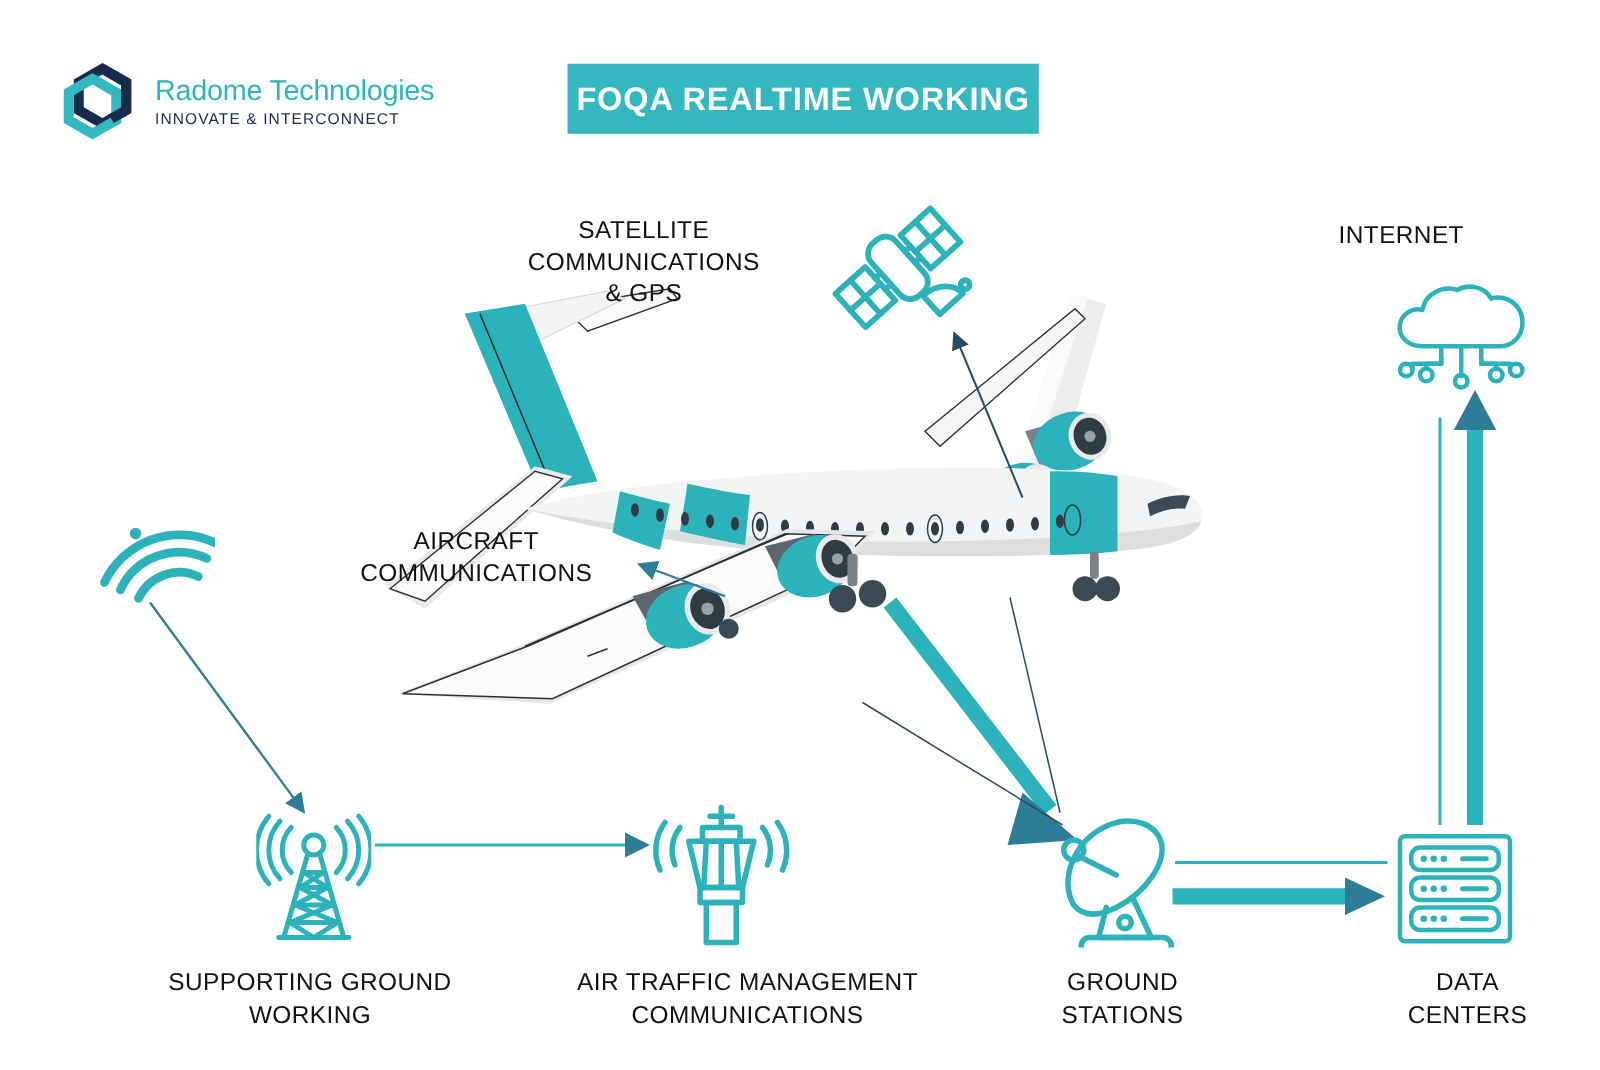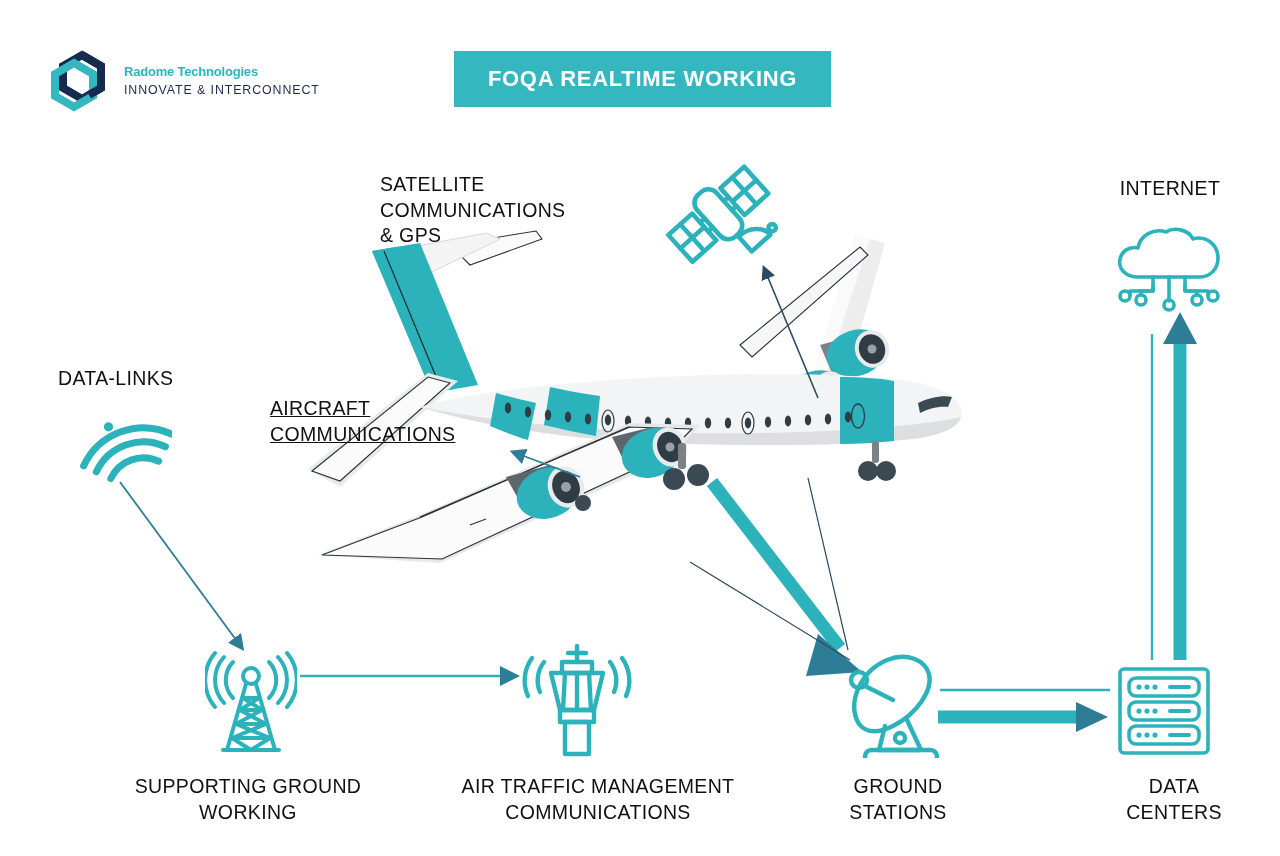--- a/index.html
+++ b/index.html
@@ -25,55 +25,55 @@
 
   
   #logo-block {
     left: 48px; top: 45px;
     width: 300px; height: 72px;
     display: flex; align-items: center; gap: 14px;
   }
   #logo-mark { width: 62px; height: 62px; flex: 0 0 62px; }
   #logo-text { display: flex; flex-direction: column; justify-content: center; }
   .logo-line1 {
-    font-size: 13px; font-weight: bold; line-height: 1.12;
+    font-size: 23px; font-weight: normal; line-height: 1.12;
     letter-spacing: -0.2px; color: #2cb5bd;
   }
   .logo-tag {
     font-size: 12.4px; letter-spacing: 0.9px; color: #1b2a4e;
     margin-top: 3px;
   }
 
   #title-banner {
     left: 454px; top: 51px;
     width: 377px; height: 56px;
     background: #35b7c0;
     display: flex; align-items: center; justify-content: center;
   }
   #title-banner .title-txt {
-    color: #ffffff; font-size: 22px; font-weight: bold;
+    color: #ffffff; font-size: 26px; font-weight: bold;
     letter-spacing: 0.7px;
   }
 
   
   .label {
     font-size: 19.5px;
     letter-spacing: 0.35px;
     line-height: 1.32;
     color: #111111;
     white-space: pre-line;
     text-align: center;
   }
-  .label.right { text-align: left; }
+  .label.right { text-align: center; }
   .label.left  { text-align: left; }
 
   #lbl-satellite { left: 380px; top: 172px; width: 270px; }
-  #lbl-internet  { left: 1075px; top: 176px; width: 190px; }
+  #lbl-internet  { left: 1026px; top: 176px; width: 190px; }
   #lbl-datalinks { left: 58px;  top: 366px; width: 210px; }
-  #lbl-aircraft  { left: 270px; top: 396px; width: 222px; text-decoration: underline; }
+  #lbl-aircraft  { left: 270px; top: 421px; width: 222px; }
   #lbl-ground-networks { left: 128px; top: 774px; width: 240px; }
   #lbl-atm       { left: 445px; top: 774px; width: 306px; }
   #lbl-ground-stations { left: 806px; top: 774px; width: 184px; }
   #lbl-data-centers { left: 1084px; top: 774px; width: 180px; }
 
   
   .icon-wrap { display: block; }
   #ic-satellite { left: 660px; top: 160px;  width: 118px; height: 110px; }
   #ic-internet  { left: 1108px; top: 225px; width: 122px; height: 88px; }
   #ic-datalinks { left: 80px;  top: 400px;  width: 92px;  height: 92px; }
@@ -439,21 +439,20 @@
       </g>
     </svg>
   </div>
 
   <div class="abs label right" id="lbl-satellite">SATELLITE
 COMMUNICATIONS
 &amp; GPS</div>
 
   <div class="abs label" id="lbl-internet">INTERNET</div>
 
-  <div class="abs label left" id="lbl-datalinks">DATA-LINKS</div>
 
   <div class="abs label right" id="lbl-aircraft">AIRCRAFT
 COMMUNICATIONS</div>
 
   <div class="abs label" id="lbl-ground-networks">SUPPORTING GROUND
 WORKING</div>
 
   <div class="abs label" id="lbl-atm">AIR TRAFFIC MANAGEMENT
 COMMUNICATIONS</div>
 

